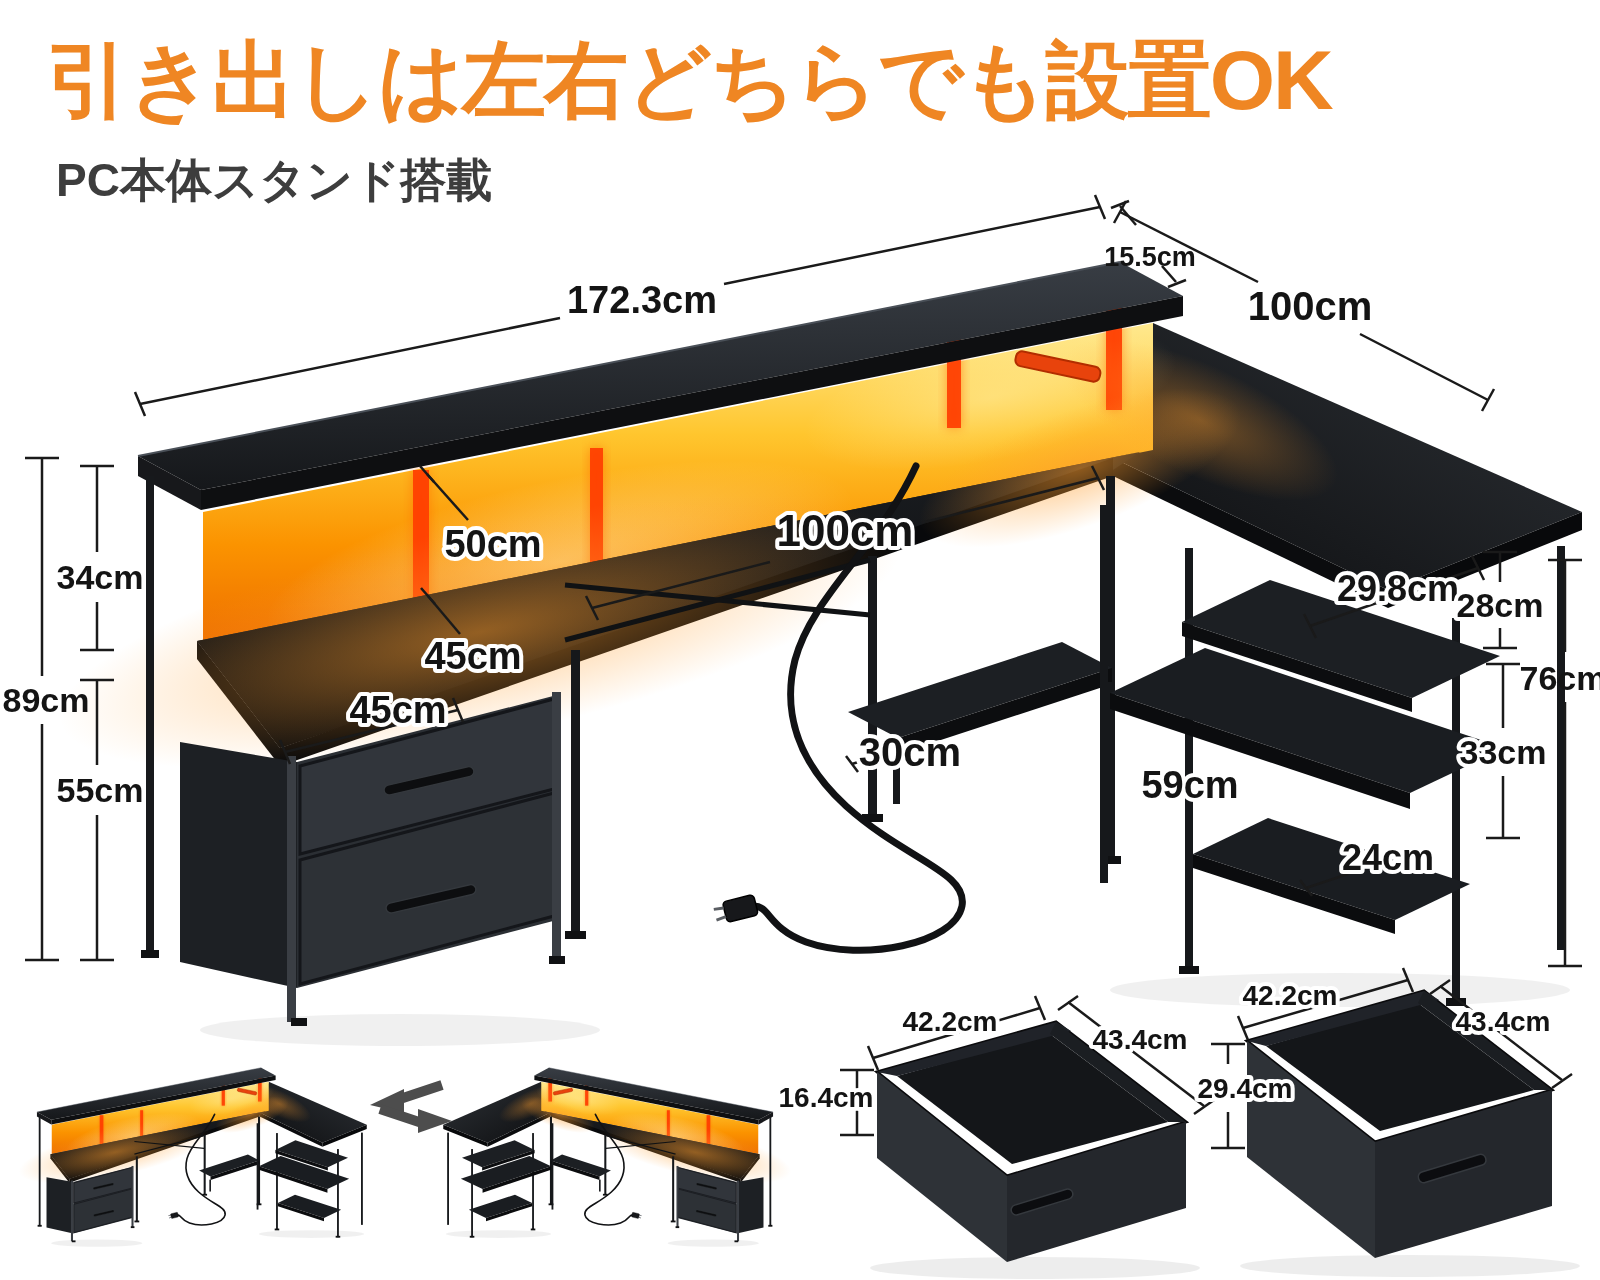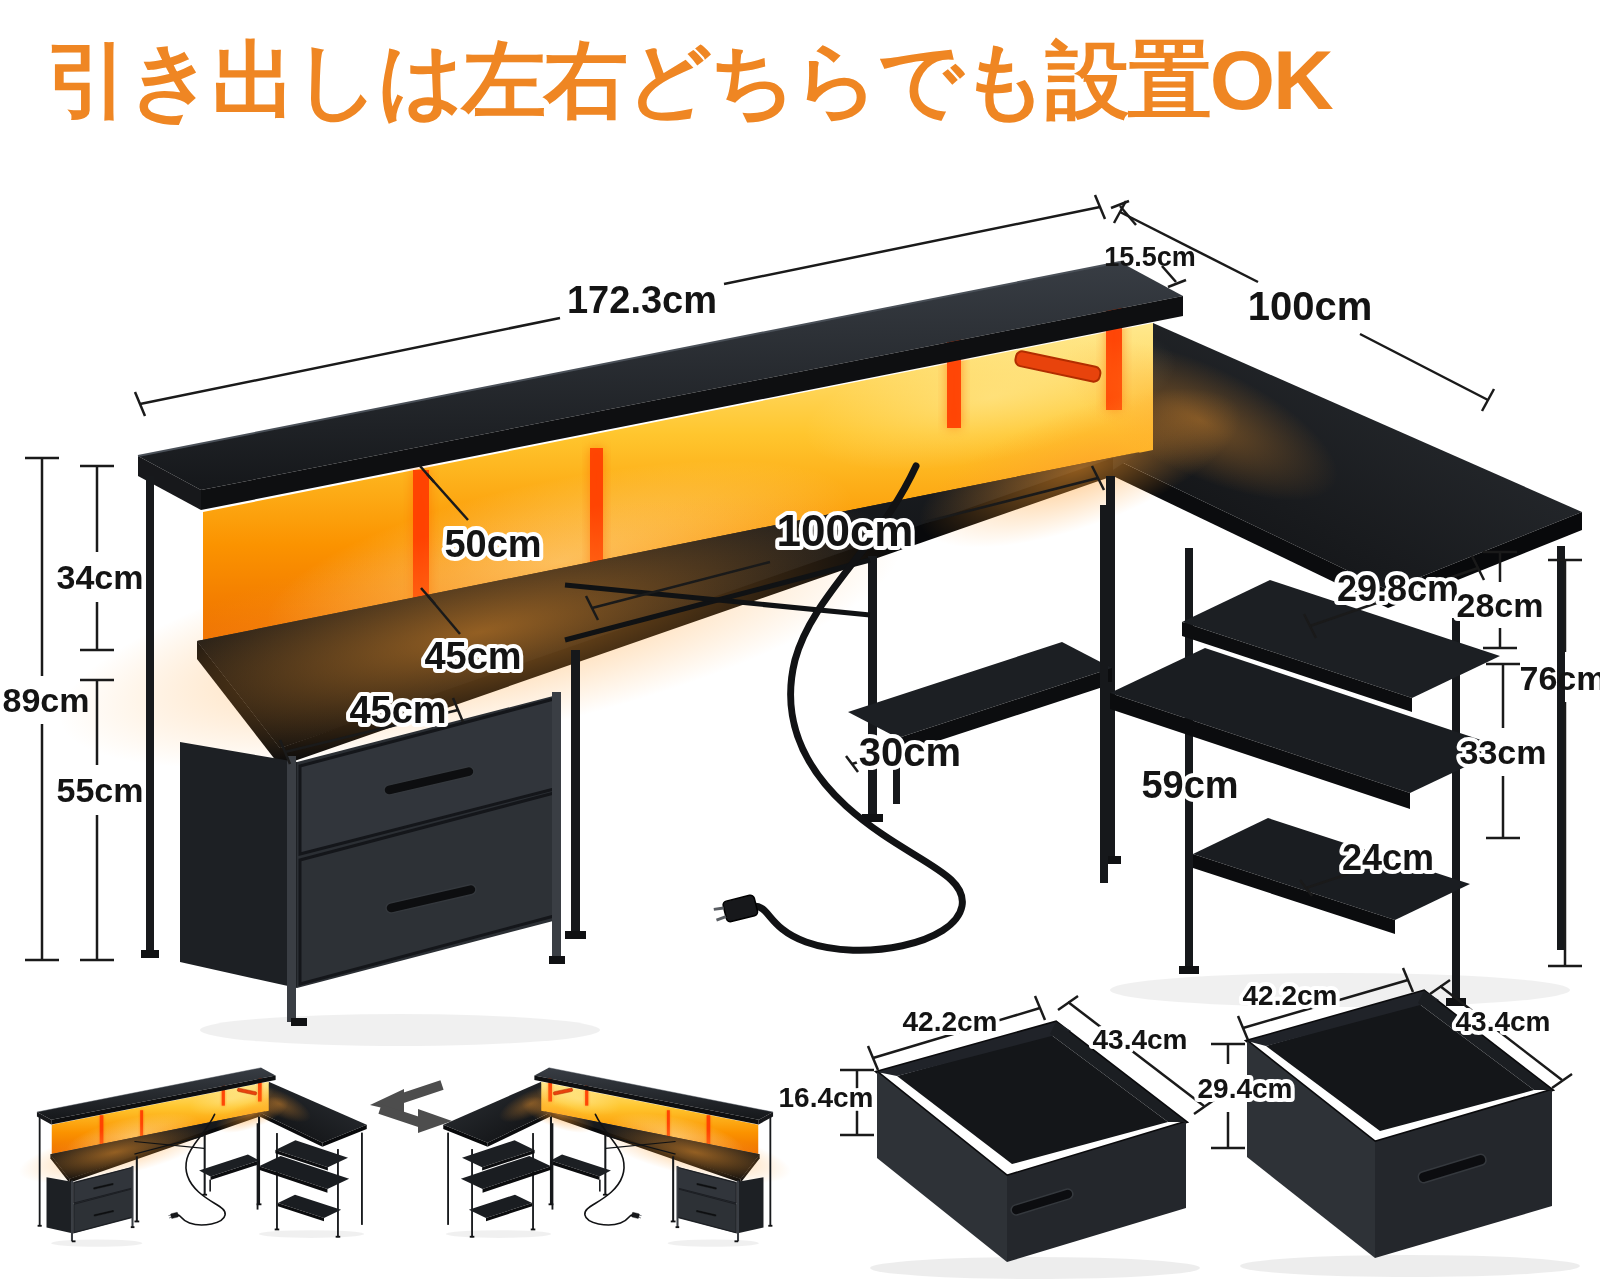--- a/index.html
+++ b/index.html
@@ -311,13 +311,14 @@
     <text class="dim halo" x="950" y="1031" font-size="28">42.2cm</text>
     <text class="dim halo" x="1140" y="1049" font-size="28">43.4cm</text>
     <text class="dim halo" x="826" y="1107" font-size="28">16.4cm</text>
     <text class="dim halo" x="1290" y="1005" font-size="28">42.2cm</text>
     <text class="dim halo" x="1503" y="1031" font-size="28">43.4cm</text>
     <text class="dim halo" x="1245" y="1098" font-size="28">29.4cm</text>
   </g>
 </svg>
 
   <h1 class="title">引き出しは左右どちらでも設置OK</h1>
+  <p class="subtitle">PC本体スタンド搭載</p>
 </div>
 
 </body></html>

